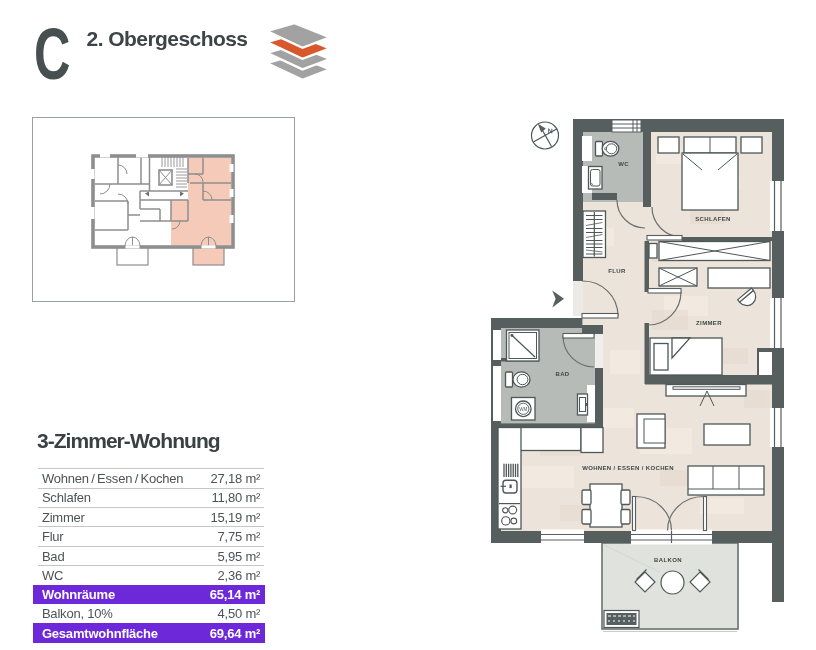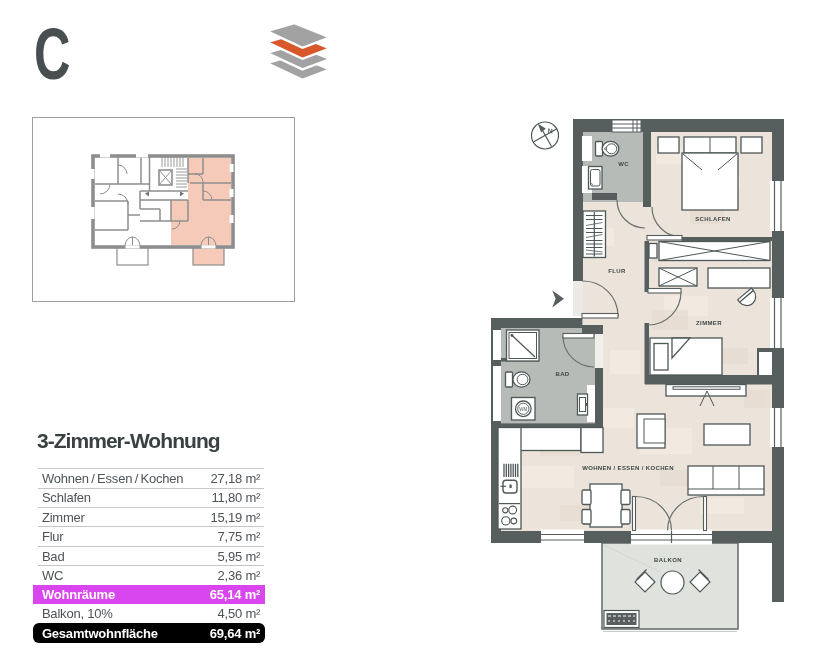--- a/index.html
+++ b/index.html
@@ -11,27 +11,28 @@
   #h2{left:86.8px;top:54.7px;font-size:21px;color:#5d676b;line-height:1;letter-spacing:-0.85px;}
   #minibox{left:32px;top:117px;width:261px;height:183px;border:1px solid #9aa0a0;}
   #tblwrap{left:38px;top:430.9px;width:225.5px;}
   #tbltitle{font-size:21px;font-weight:bold;color:#3a4143;margin:-1.5px 0 16px -1.1px;height:22.9px;letter-spacing:-0.95px;}
   .trow{box-sizing:border-box;height:19.4px;border-top:1px solid #c6c6c6;font-size:13px;color:#4d5356;
         display:flex;justify-content:space-between;align-items:center;padding:0 3.3px 0 3.9px;letter-spacing:-0.2px;}
   .trow .r{text-align:center;}
   .hrow{border-top:none;color:#ffffff;font-weight:bold;margin:0 -1.8px 0 -5.3px;
         padding:0 5.1px 0 9.2px;height:19.4px;}
   .norow{border-top:none;}
-  .gray{background:#d946ef;}
-  .orange{background:#000000;border-radius:6px;}
+  .gray{background:#6d28d9;}
+  .orange{background:#6d28d9;}
 </style>
 </head>
 <body>
 <div id="page">
   <div class="abs" id="bigC">C</div>
+  <div class="abs" id="h1">2. Obergeschoss</div>
 
   <svg class="abs" style="left:265px;top:23px" width="67" height="60" viewBox="0 0 67 60">
     <g stroke="#ffffff" stroke-width="2.4">
       <polygon points="1.8,40.2 29.5,32.2 65,46.4 37.5,56.8" fill="#a2a2a2"></polygon>
       <polygon points="1.8,29.8 29.5,21.8 65,36 37.5,46.4" fill="#a2a2a2"></polygon>
       <polygon points="1.8,19.2 29.5,11.2 65,25.4 37.5,35.8" fill="#d9582b"></polygon>
       <polygon points="1.8,8.2 29.5,0.2 65,14.4 37.5,24.8" fill="#a2a2a2"></polygon>
     </g>
   </svg>
 

